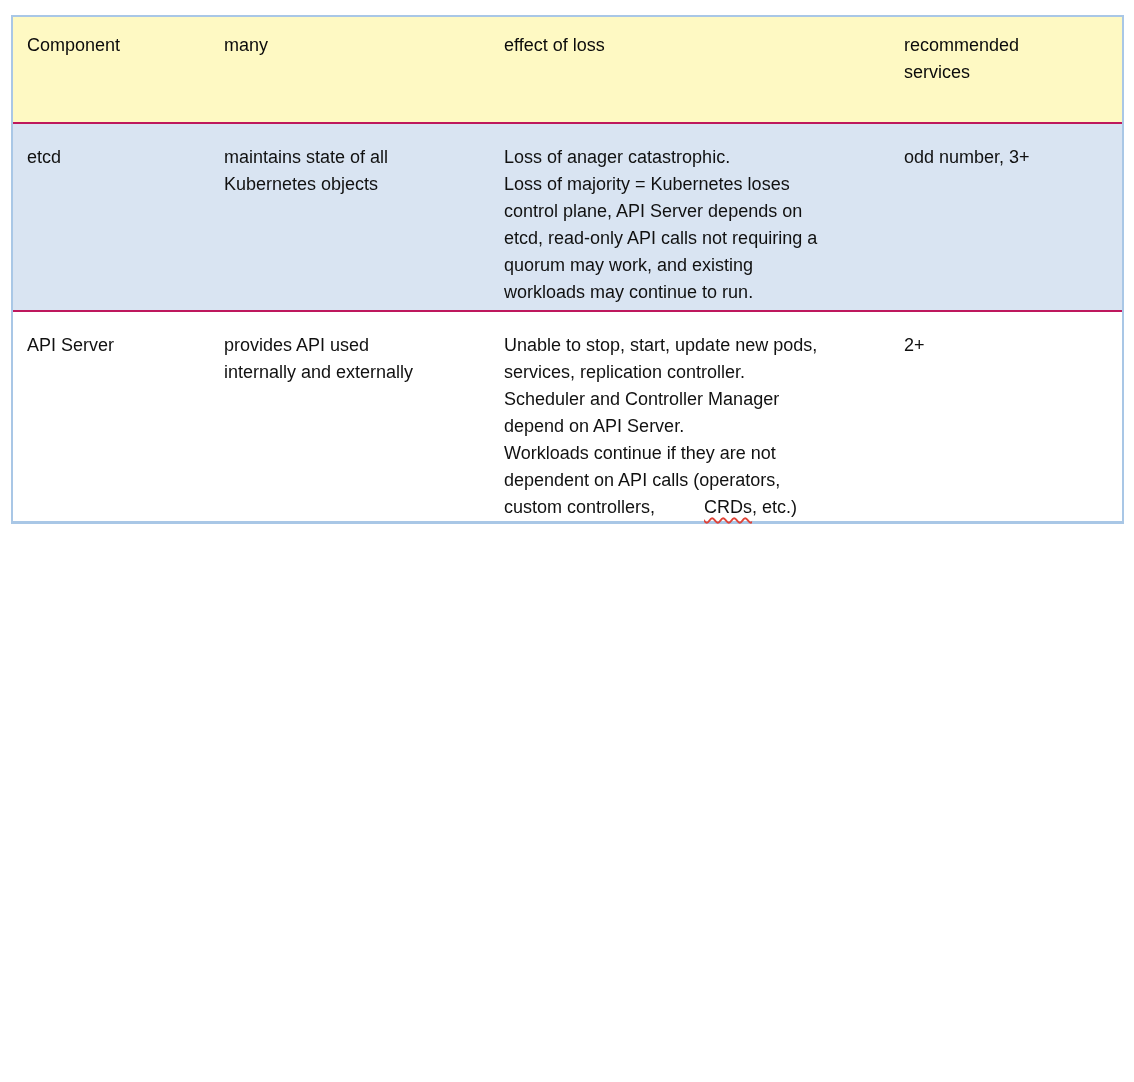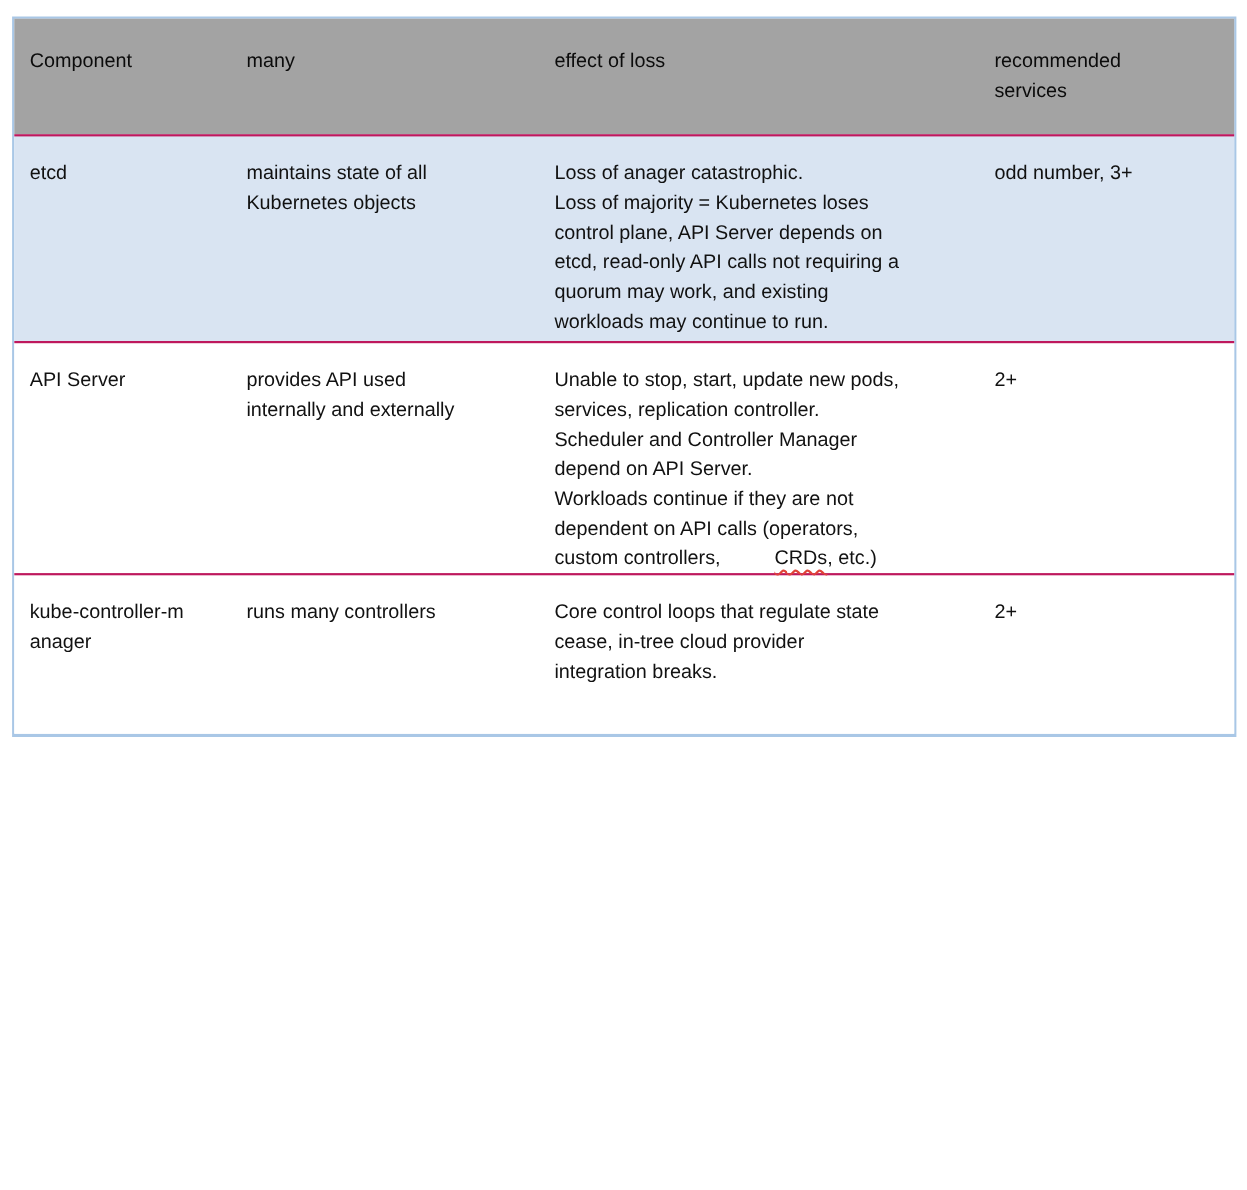--- a/index.html
+++ b/index.html
@@ -28,23 +28,23 @@
   th, td {
     vertical-align: top;
     text-align: left;
     font-size: 18px;
     line-height: 27px;
     font-weight: 400;
     white-space: pre-line;
     padding: 20px 10px 0 14px;
   }
   thead th {
-    background: #a3a3a3;
+    background: #fef9c3;
     height: 105px;
-    padding-top: 25px;
+    padding-top: 15px;
     color: #0b0b0b;
   }
   tbody td { border-top: 2px solid #be185d; }
   tr.shade td { background: #d9e4f2; }
   tr.plain td { background: #ffffff; }
   tr.r1 td { height: 188px; }
   tr.r2 td { height: 154px; }
   tr.r3 td { height: 110px; }
   tr.r4 td { height: 146px; }
   tr.r5 td { height: 144px; }
@@ -96,24 +96,15 @@
 internally and externally</span></td>
         <td><span>Unable to stop, start, update new pods,
 services, replication controller.
 Scheduler and Controller Manager
 depend on API Server.
 Workloads continue if they are not
 dependent on API calls (operators,
 custom controllers, </span><span class="misspelled">CRDs</span><span>, etc.)</span></td>
         <td><span>2+</span></td>
       </tr>
-      <tr class="plain r4">
-        <td><span>kube-controller-m
-anager</span></td>
-        <td><span>runs many controllers</span></td>
-        <td><span>Core control loops that regulate state
-cease, in-tree cloud provider
-integration breaks.</span></td>
-        <td><span>2+</span></td>
-      </tr>
     </tbody>
   </table>
 </div>
 
 </body></html>

